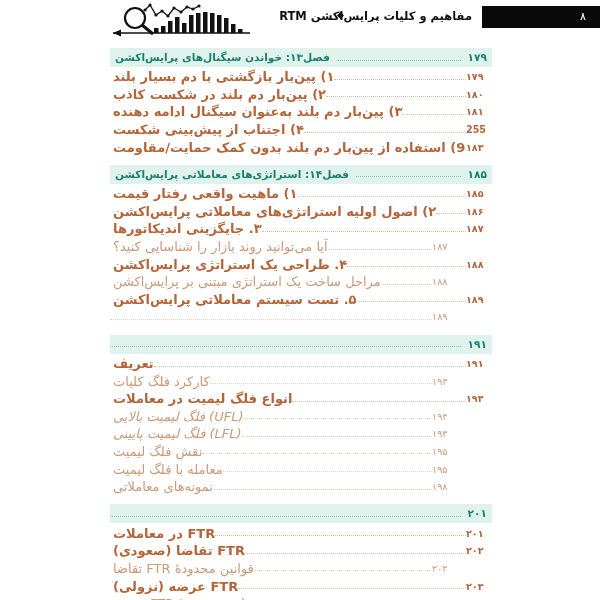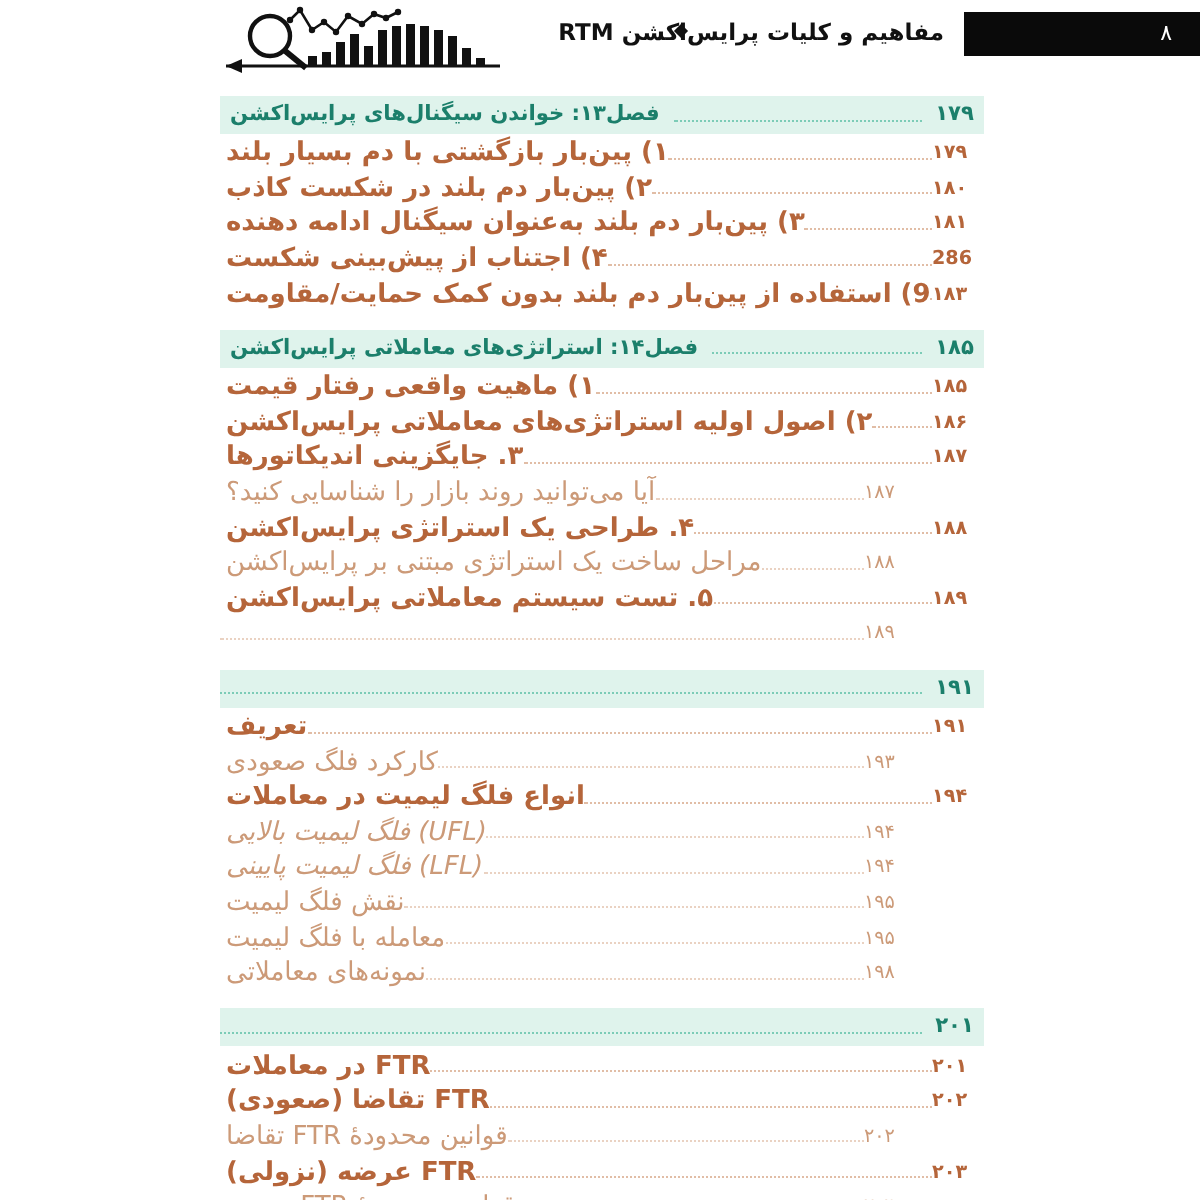--- a/index.html
+++ b/index.html
@@ -253,21 +253,21 @@
       <span class="pnum">۱۸۰</span>
     </div>
     <div class="row lvl1">
       <span class="label">۳) پین‌بار دم بلند به‌عنوان سیگنال ادامه دهنده</span>
       <span class="leader"></span>
       <span class="pnum">۱۸۱</span>
     </div>
     <div class="row lvl1">
       <span class="label">۴) اجتناب از پیش‌بینی شکست</span>
       <span class="leader"></span>
-      <span class="pnum">286</span>
+      <span class="pnum">255</span>
     </div>
     <div class="row lvl1">
       <span class="label">9) استفاده از پین‌بار دم بلند بدون کمک حمایت/مقاومت</span>
       <span class="leader"></span>
       <span class="pnum">۱۸۳</span>
     </div>
 
     <div class="gap"></div>
 
     <div class="row chapter">
@@ -322,21 +322,21 @@
       <span class="leader"></span>
       <span class="pnum">۱۹۱</span>
     </div>
 
     <div class="row lvl1b">
       <span class="label">تعریف</span>
       <span class="leader"></span>
       <span class="pnum">۱۹۱</span>
     </div>
     <div class="row lvl2">
-      <span class="label">کارکرد فلگ صعودی</span>
+      <span class="label">کارکرد فلگ کلیات</span>
       <span class="leader"></span>
       <span class="pnum">۱۹۳</span>
     </div>
     <div class="row lvl1b">
       <span class="label">انواع فلگ لیمیت در معاملات</span>
       <span class="leader"></span>
       <span class="pnum">۱۹۴</span>
     </div>
     <div class="row lvl2">
       <span class="label latin">فلگ لیمیت بالایی (UFL)</span>

